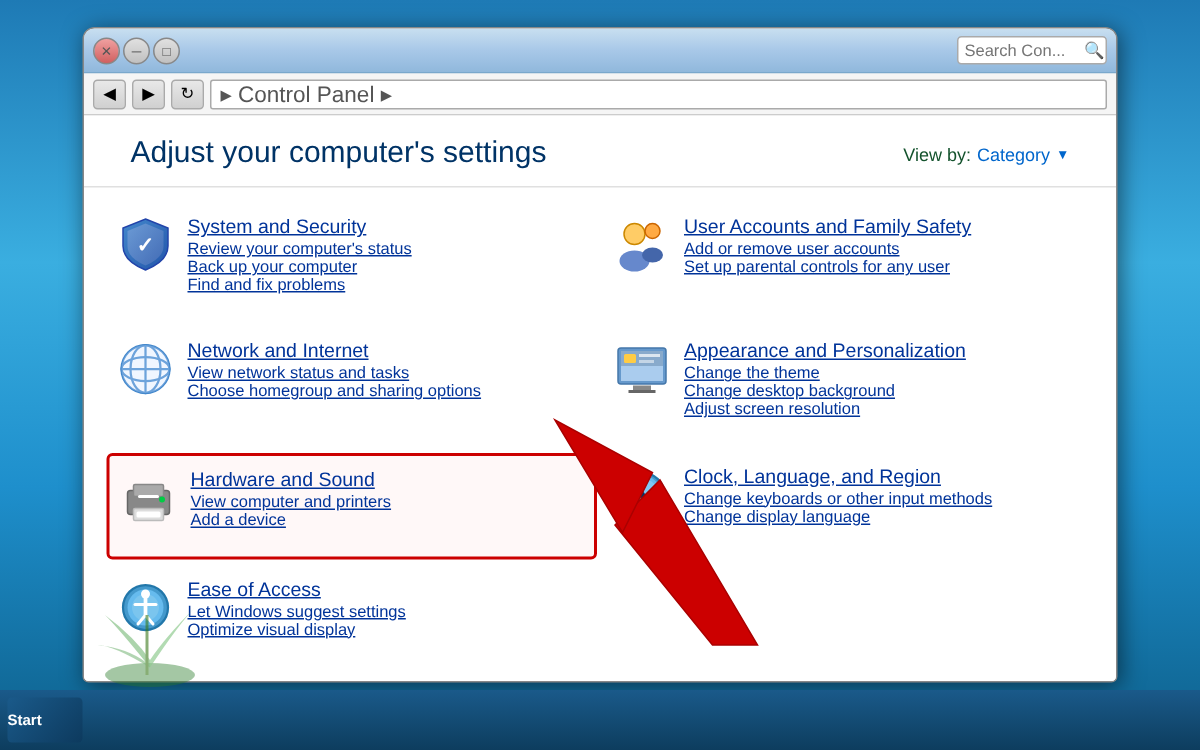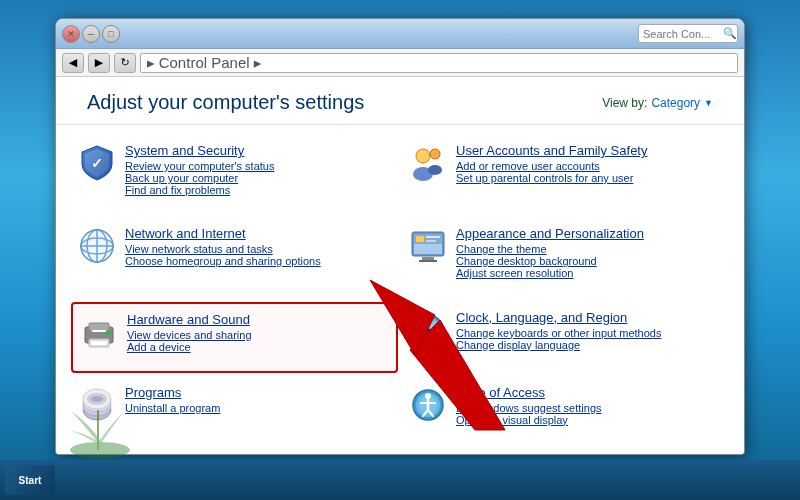--- a/index.html
+++ b/index.html
@@ -392,21 +392,21 @@
             <rect x="9" y="26" width="20" height="8" rx="1" fill="#ddd" stroke="#bbb" stroke-width="1"></rect>
             <rect x="11" y="28" width="16" height="4" fill="white" rx="1"></rect>
 
             <rect x="12" y="17" width="14" height="2" fill="white" rx="1"></rect>
 
             <circle cx="28" cy="20" r="2" fill="#00cc44"></circle>
           </svg>
         </div>
         <div class="panel-text">
           <div class="panel-title">Hardware and Sound</div>
-          <span class="panel-link">View devices and sharing</span>
+          <span class="panel-link">View computer and printers</span>
           <span class="panel-link">Add a device</span>
         </div>
       </div>
 
       <div class="panel-item">
         <div class="panel-icon">
           <svg width="38" height="38" viewBox="0 0 38 38">
             <circle cx="19" cy="19" r="15" fill="#4499cc" stroke="#2277aa" stroke-width="1.5"></circle>
             <circle cx="19" cy="19" r="13" fill="#66bbee"></circle>
             <circle cx="19" cy="19" r="11" fill="#aaddff" opacity="0.4"></circle>
@@ -415,36 +415,20 @@
             <circle cx="19" cy="19" r="2" fill="#003366"></circle>
           </svg>
         </div>
         <div class="panel-text">
           <div class="panel-title">Clock, Language, and Region</div>
           <span class="panel-link">Change keyboards or other input methods</span>
           <span class="panel-link">Change display language</span>
         </div>
       </div>
 
-      <div class="panel-item">
-        <div class="panel-icon">
-          <svg width="38" height="38" viewBox="0 0 38 38">
-            <ellipse cx="19" cy="24" rx="14" ry="10" fill="#bbbbcc" stroke="#9999aa" stroke-width="1"></ellipse>
-            <ellipse cx="19" cy="20" rx="14" ry="10" fill="#ccccdd" stroke="#aaaacc" stroke-width="1"></ellipse>
-            <ellipse cx="19" cy="16" rx="14" ry="10" fill="#ddddee" stroke="#bbbbcc" stroke-width="1"></ellipse>
-            <ellipse cx="19" cy="13" rx="14" ry="10" fill="#eeeeee" stroke="#cccccc" stroke-width="1"></ellipse>
-            <ellipse cx="19" cy="13" rx="10" ry="6" fill="#aaaacc" opacity="0.5"></ellipse>
-            <ellipse cx="19" cy="13" rx="6" ry="3" fill="#8888aa" opacity="0.5"></ellipse>
-          </svg>
-        </div>
-        <div class="panel-text">
-          <div class="panel-title">Programs</div>
-          <span class="panel-link">Uninstall a program</span>
-        </div>
-      </div>
 
       <div class="panel-item">
         <div class="panel-icon">
           <svg width="38" height="38" viewBox="0 0 38 38">
             <circle cx="19" cy="19" r="15" fill="#4499cc" stroke="#2277aa" stroke-width="1.5"></circle>
             <circle cx="19" cy="19" r="12" fill="#66bbee"></circle>
             <circle cx="19" cy="19" r="9" fill="#88ccee" opacity="0.6"></circle>
 
             <circle cx="19" cy="10" r="3" fill="white"></circle>
             <line x1="19" y1="13" x2="19" y2="24" stroke="white" stroke-width="2.5" stroke-linecap="round"></line>
@@ -475,16 +459,16 @@
   <svg width="80" height="60" viewBox="0 0 80 60">
     <ellipse cx="40" cy="50" rx="30" ry="8" fill="#2a7a2a" opacity="0.7"></ellipse>
     <path d="M40 45 Q20 20 10 10 Q30 25 40 40" fill="#3a9a3a" opacity="0.7"></path>
     <path d="M40 45 Q60 15 70 5 Q50 25 40 40" fill="#4aaa4a" opacity="0.7"></path>
     <path d="M40 45 Q15 30 5 30 Q25 32 38 42" fill="#2a8a2a" opacity="0.6"></path>
     <path d="M38 50 Q38 30 38 10" stroke="#3a7a1a" stroke-width="2" fill="none"></path>
   </svg>
 </div>
 
 <div class="taskbar">
-  <div style="width:50px;height:30px;background:linear-gradient(135deg,#1a5a8a,#0d3a5e);border-radius:3px;margin:0 5px;display:flex;align-items:center;justify-content:center;">
+  <div style="width:50px;height:30px;background:linear-gradient(135deg,#1a5a8a,#0d3a5e);border-radius:3px;margin:0 5px;display:flex;align-items:center;justify-content:flex-start;">
     <span style="color:white;font-size:10px;font-weight:bold;">Start</span>
   </div>
 </div>
 
 </body></html>

